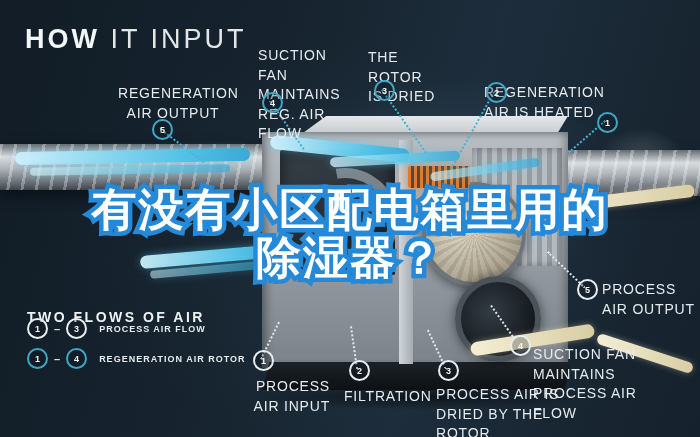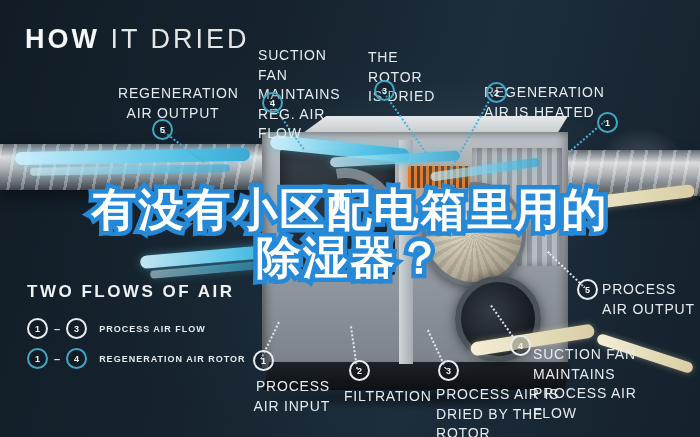--- a/index.html
+++ b/index.html
@@ -67,21 +67,21 @@
     color:#f2f6f8;font-size:9px;font-weight:bold;background:rgba(10,20,28,0.25);}
   .badge.regen{border:2px solid #3fa6c4;}
   .badge.process{border:2px solid #e8edf0;}
   .leader{position:absolute;z-index:30;height:0;border-top:2px dotted #4ab3d3;transform-origin:left center;}
   .leader.process{border-top-color:#dfe7ec;}
   
   .title{position:absolute;left:25px;top:24px;z-index:40;color:#f4f7f8;font-size:27px;letter-spacing:3px;}
   .title .b{font-weight:bold;}
   .title .l{font-weight:normal;opacity:0.92;}
   
-  .legend-head{position:absolute;left:27px;top:282px;z-index:40;color:#edf2f4;font-size:17px;
+  .legend-head{position:absolute;left:27px;top:309px;z-index:40;color:#edf2f4;font-size:14px;
     font-weight:bold;letter-spacing:2.5px;}
   .legend-row{position:absolute;left:27px;z-index:40;display:flex;align-items:center;gap:6px;}
   .legend-row .badge{position:static;}
   .legend-row .dash{color:#dfe7ec;font-size:11px;font-weight:bold;}
   .legend-row .txt{color:#e5ebef;font-size:9px;font-weight:bold;letter-spacing:1px;margin-left:6px;}
   
   .cn{position:absolute;left:0;width:700px;text-align:center;z-index:50;
     font-family:"DejaVu Sans", sans-serif;font-weight:900;font-size:45px;letter-spacing:2px;}
   .cn .stroke{position:absolute;left:0;right:0;color:#2589d8;-webkit-text-stroke:9px #2589d8;
     text-shadow:0 0 2px #ffffff, 0 3px 2px rgba(255,255,255,0.6);}
@@ -115,21 +115,21 @@
   <div class="sw cyan" style="left:330px;top:154px;width:130px;height:10px;transform:rotate(-3deg);opacity:.85;"></div>
   <div class="sw cyan" style="left:430px;top:165px;width:110px;height:9px;transform:rotate(-8deg);opacity:.75;"></div>
   <div class="sw cyan" style="left:140px;top:250px;width:140px;height:13px;transform:rotate(-5deg);"></div>
   <div class="sw cyan" style="left:150px;top:266px;width:110px;height:8px;transform:rotate(-5deg);opacity:.6;"></div>
   <div class="sw beige" style="left:545px;top:193px;width:150px;height:13px;transform:rotate(-7deg);"></div>
   <div class="sw beige" style="left:470px;top:333px;width:125px;height:14px;transform:rotate(-9deg);"></div>
   <div class="sw beige" style="left:595px;top:348px;width:100px;height:11px;transform:rotate(18deg);"></div>
 
   <div class="title">
     <span class="b">HOW</span>
-    <span class="l">IT DRIED</span>
+    <span class="l">IT INPUT</span>
   </div>
 
   <div class="leader" style="left:160px;top:128px;width:55px;transform:rotate(37deg);"></div>
   <div class="lbl" style="left:118px;top:84px;width:110px;text-align:center;">REGENERATION AIR OUTPUT</div>
   <div class="badge regen" style="left:152px;top:119px;">5</div>
 
   <div class="leader" style="left:270px;top:100px;width:59px;transform:rotate(55deg);"></div>
   <div class="lbl" style="left:258px;top:46px;width:90px;">SUCTION FAN MAINTAINS REG. AIR FLOW</div>
   <div class="badge regen" style="left:262px;top:92px;">4</div>
 

